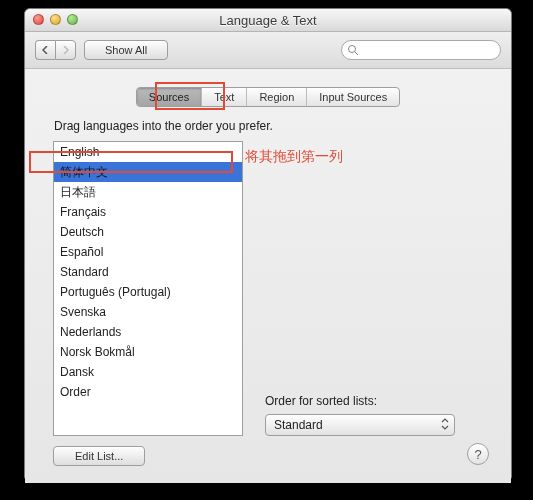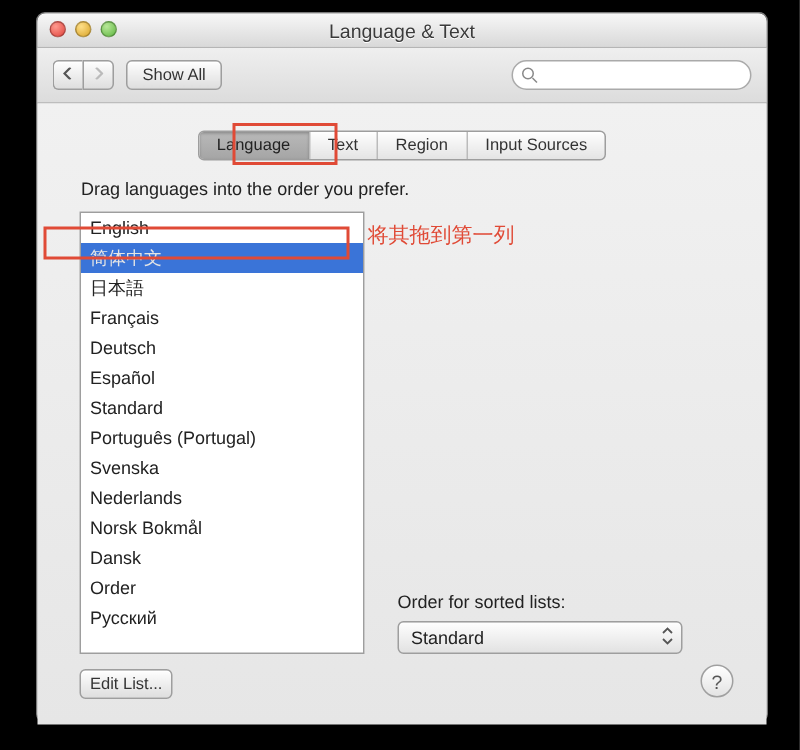--- a/index.html
+++ b/index.html
@@ -11,48 +11,48 @@
 .traffic{display:flex;gap:6px;position:absolute;left:8px;top:5px}
 .tl{width:11px;height:11px;border-radius:50%;border:1px solid rgba(0,0,0,.25);box-sizing:border-box}
 .tl.r{background:radial-gradient(circle at 35% 30%,#ff9b8f,#e0443e)}
 .tl.y{background:radial-gradient(circle at 35% 30%,#ffe08a,#d9a429)}
 .tl.g{background:radial-gradient(circle at 35% 30%,#b9e89a,#5eb63f)}
 .title{flex:1;text-align:center;font-size:13px;color:#3b3b3b;text-shadow:0 1px 0 #fff}
 
 
 .toolbar{height:36px;border-bottom:1px solid #bdbdbd;background:linear-gradient(#efefef,#dcdcdc);display:flex;align-items:center;padding:0 10px;gap:8px}
 .seg{display:inline-flex}
-.btn,.seg button{height:20px;background:linear-gradient(#fefefe,#dedede);border:1px solid #9e9e9e;border-radius:4px;font-size:11px;padding:0 10px;color:#333;cursor:pointer;box-shadow:inset 0 1px 0 #fff}
+.btn,.seg button{height:20px;background:linear-gradient(#fefefe,#dedede);border:1px solid #9e9e9e;border-radius:4px;font-size:11px;padding:0 20px;color:#333;cursor:pointer;box-shadow:inset 0 1px 0 #fff}
 .seg button{border-radius:0;padding:0 6px}
 .seg button:first-child{border-radius:4px 0 0 4px;border-right:none}
 .seg button:last-child{border-radius:0 4px 4px 0}
 .toolbar .spacer{flex:1}
 .search{width:130px;height:18px;border:1px solid #aaa;border-radius:10px;background:#fff;padding:0 8px 0 20px;position:relative}
 .search svg{position:absolute;left:5px;top:3px}
 
 
 .content{padding:18px 20px 14px 20px;background:linear-gradient(#f1f1f1,#e6e6e6);height:calc(100% - 22px - 36px);box-sizing:border-box;position:relative}
 .tabs{display:flex;justify-content:center;margin-bottom:12px}
 .tabbar{display:inline-flex;border:1px solid #9e9e9e;border-radius:4px;overflow:hidden;background:linear-gradient(#fefefe,#e4e4e4);box-shadow:inset 0 1px 0 #fff}
 .tab{padding:3px 12px;font-size:11px;border-right:1px solid #bbb;cursor:pointer;color:#333}
 .tab:last-child{border-right:none}
 .tab.active{background:linear-gradient(#b9b9b9,#a5a5a5);color:#222;box-shadow:inset 0 1px 2px rgba(0,0,0,.25)}
 
 .instr{font-size:12px;margin:0 0 8px 9px;color:#222}
 .row{display:flex;gap:22px;align-items:flex-start}
 .list{width:190px;height:295px;border:1px solid #9e9e9e;background:#fff;overflow:hidden;box-sizing:border-box;margin-left:8px}
 .li{padding:2px 6px;font-size:12px;line-height:16px;white-space:nowrap;cursor:grab}
-.li.sel{background:#3a74d8;color:#e5e5e5}
+.li.sel{background:#3a74d8;color:#0f172a}
 
 .rightcol{flex:1;position:relative;height:295px}
 .order-label{position:absolute;bottom:28px;left:0;font-size:12px}
 .select{position:absolute;bottom:0;left:0;width:168px;height:20px;border:1px solid #9e9e9e;border-radius:4px;background:linear-gradient(#fefefe,#e2e2e2);font-size:12px;display:flex;align-items:center;padding:0 12px 0 8px}
 .select .chev{position:absolute;right:4px;top:2px}
 
-.editbtn{margin:10px 0 0 8px;padding:0 6px}
+.editbtn{margin:10px 0 0 8px;padding:0 21px}
 .help{position:absolute;right:22px;bottom:18px;width:20px;height:20px;border-radius:50%;border:1px solid #a0a0a0;background:linear-gradient(#fff,#e3e3e3);display:flex;align-items:center;justify-content:center;font-size:13px;color:#555;cursor:pointer}
 
 
 .anno-tab{position:absolute;border:2px solid #e04a36;pointer-events:none}
 .anno-row{position:absolute;border:2px solid #e04a36;pointer-events:none}
 .anno-text{position:absolute;color:#e04a36;font-size:14px}
 </style>
 </head>
 <body>
 <div class="wrap">
@@ -86,21 +86,21 @@
       <svg width="12" height="12" viewBox="0 0 12 12">
             <circle cx="5" cy="5" r="3.5" fill="none" stroke="#888"></circle>
             <line x1="8" y1="8" x2="11" y2="11" stroke="#888"></line>
           </svg>
     </div>
   </div>
 
   <div class="content">
     <div class="tabs">
       <div class="tabbar" id="tabbar">
-            <div class="tab active">Language</div>
+            <div class="tab active">Sources</div>
             <div class="tab">Text</div>
             <div class="tab">Region</div>
             <div class="tab">Input Sources</div>
           </div>
     </div>
 
     <div class="instr">Drag languages into the order you prefer.</div>
 
     <div class="row">
       <div class="list" id="langlist">
@@ -110,21 +110,20 @@
             <div class="li">Français</div>
             <div class="li">Deutsch</div>
             <div class="li">Español</div>
             <div class="li">Standard</div>
             <div class="li">Português (Portugal)</div>
             <div class="li">Svenska</div>
             <div class="li">Nederlands</div>
             <div class="li">Norsk Bokmål</div>
             <div class="li">Dansk</div>
             <div class="li">Order</div>
-            <div class="li">Русский</div>
           </div>
       <div class="rightcol">
         <div class="order-label">Order for sorted lists:</div>
         <div class="select">
           <span>Standard</span>
           <span class="chev">
             <svg width="10" height="14" viewBox="0 0 10 14">
                   <path d="M2 5l3-3 3 3M2 9l3 3 3-3" fill="none" stroke="#555" stroke-width="1.2"></path>
                 </svg>
           </span>

